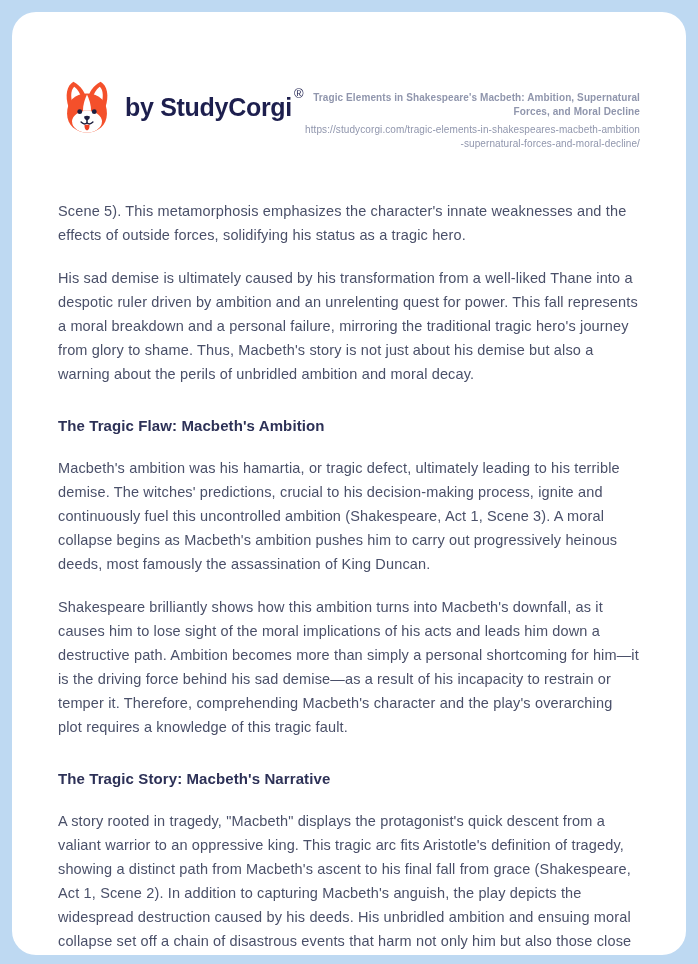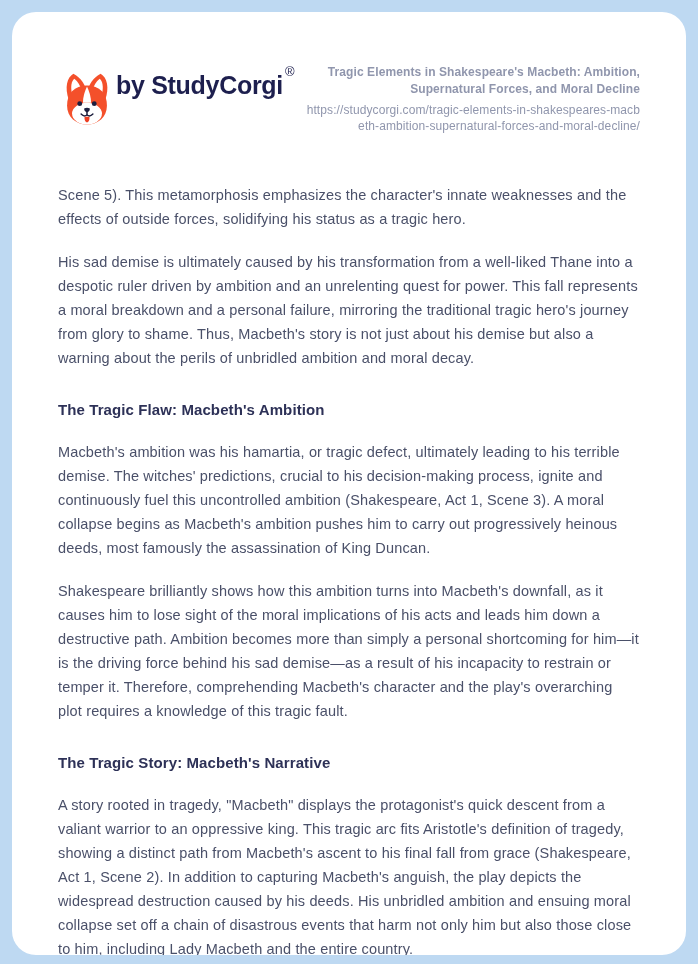--- a/index.html
+++ b/index.html
@@ -28,21 +28,22 @@
     overflow:hidden;
   }
   .header{
     display:flex;
     justify-content:space-between;
     align-items:center;
     margin-bottom:48px;
   }
   .logo{
     display:flex;
-    align-items:flex-start;
+    align-items:center;
+    gap:9px;
     text-decoration:none;
     cursor:pointer;
   }
   .logo svg{width:58px;height:58px;display:block;}
   .brand{
     font-size:25px;
     font-weight:800;
     color:var(--brand-navy);
     letter-spacing:-0.3px;
     white-space:nowrap;
@@ -53,22 +54,23 @@
     color:var(--brand-navy);
     vertical-align:top;
     position:relative;
     top:-7px;
     margin-left:2px;
   }
   .doc-meta{
     width:338px;
     text-align:right;
     color:var(--meta);
-    font-size:12px;
+    font-size:10px;
     line-height:1.4;
+    margin-top:27px;
   }
   .doc-title{
     font-weight:700;
     letter-spacing:0.1px;
   }
   .doc-url{
     margin-top:4px;
     font-weight:400;
     word-break:break-all;
     letter-spacing:0.1px;

